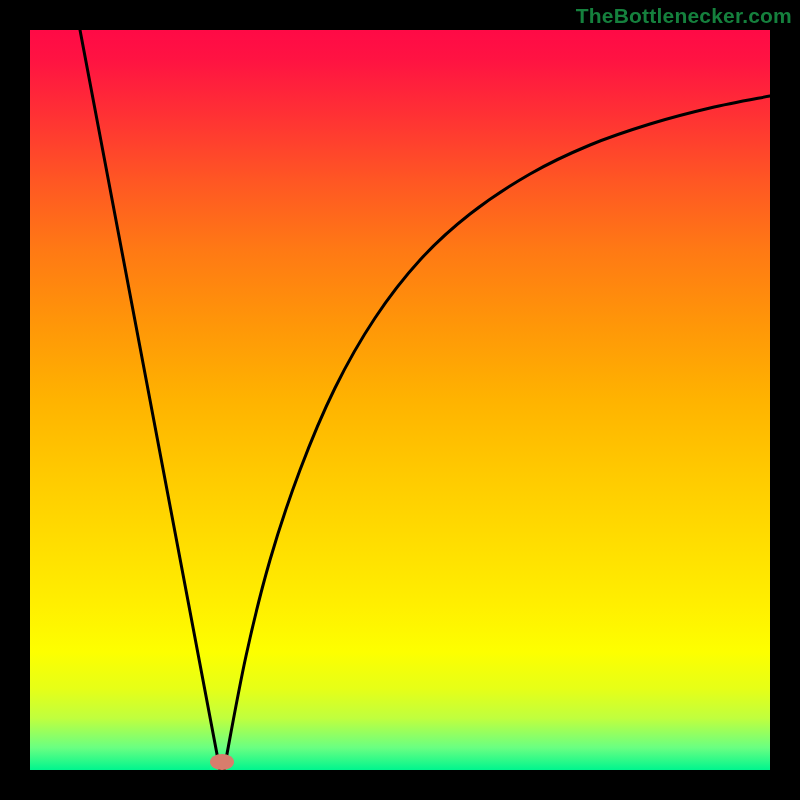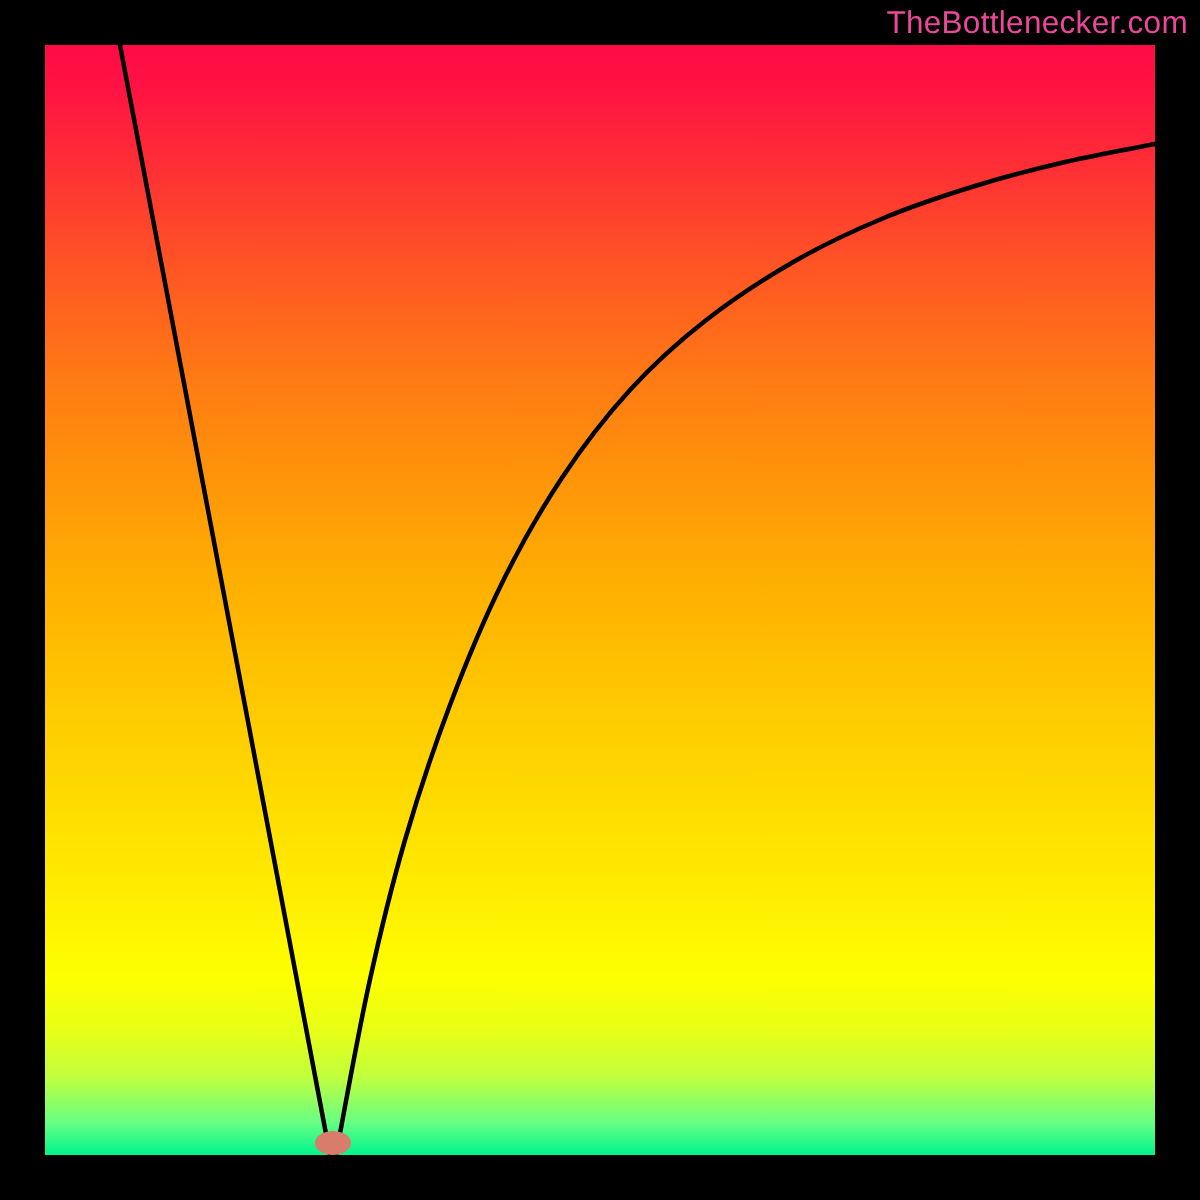--- a/index.html
+++ b/index.html
@@ -46,23 +46,23 @@
       #e6ff17 89%,
       #c0ff3e 93%,
       #69ff82 97%,
       #00f58e 100%
     );
   }
   .attribution {
     position: absolute;
     top: 4px;
     right: 8px;
-    color: #ec4899;
+    color: #15803d;
     font-size: 21px;
-    font-weight: 400;
+    font-weight: 700;
     letter-spacing: 0.2px;
     z-index: 50;
   }
   svg.curve {
     position: absolute;
     left: 0;
     top: 0;
     width: 740px;
     height: 740px;
     z-index: 20;

